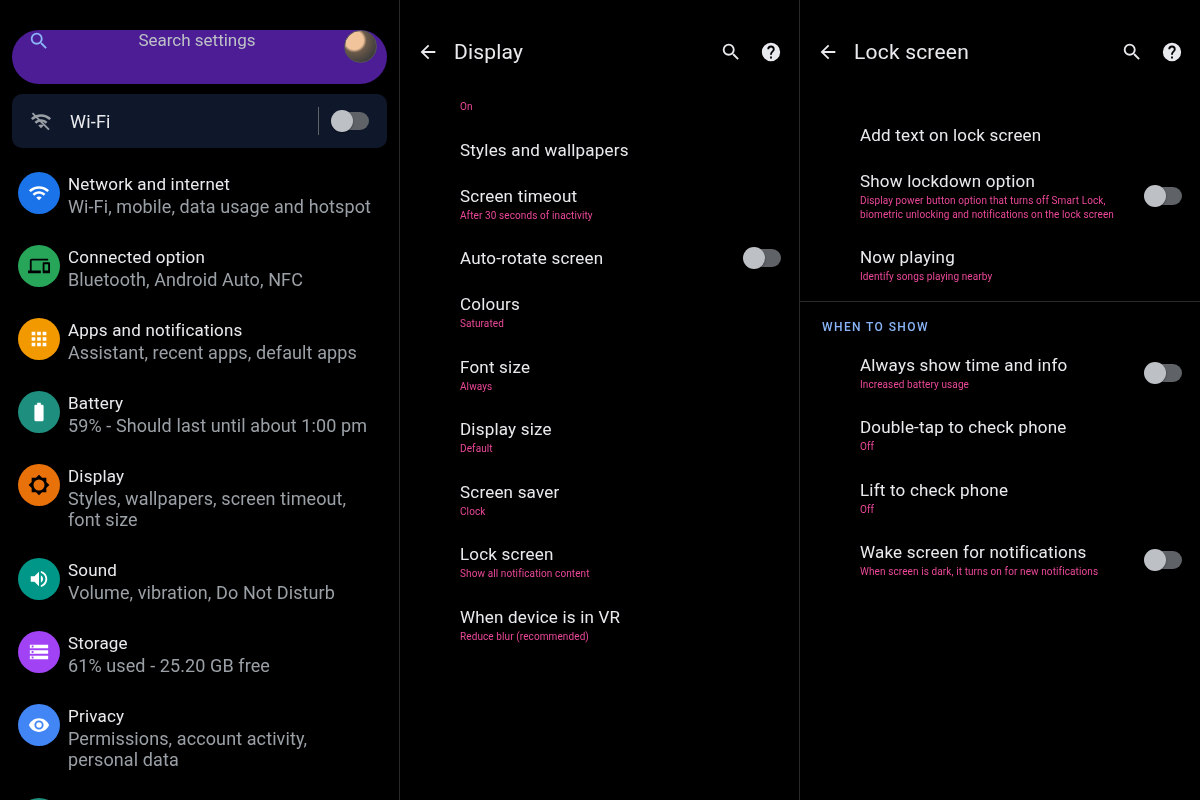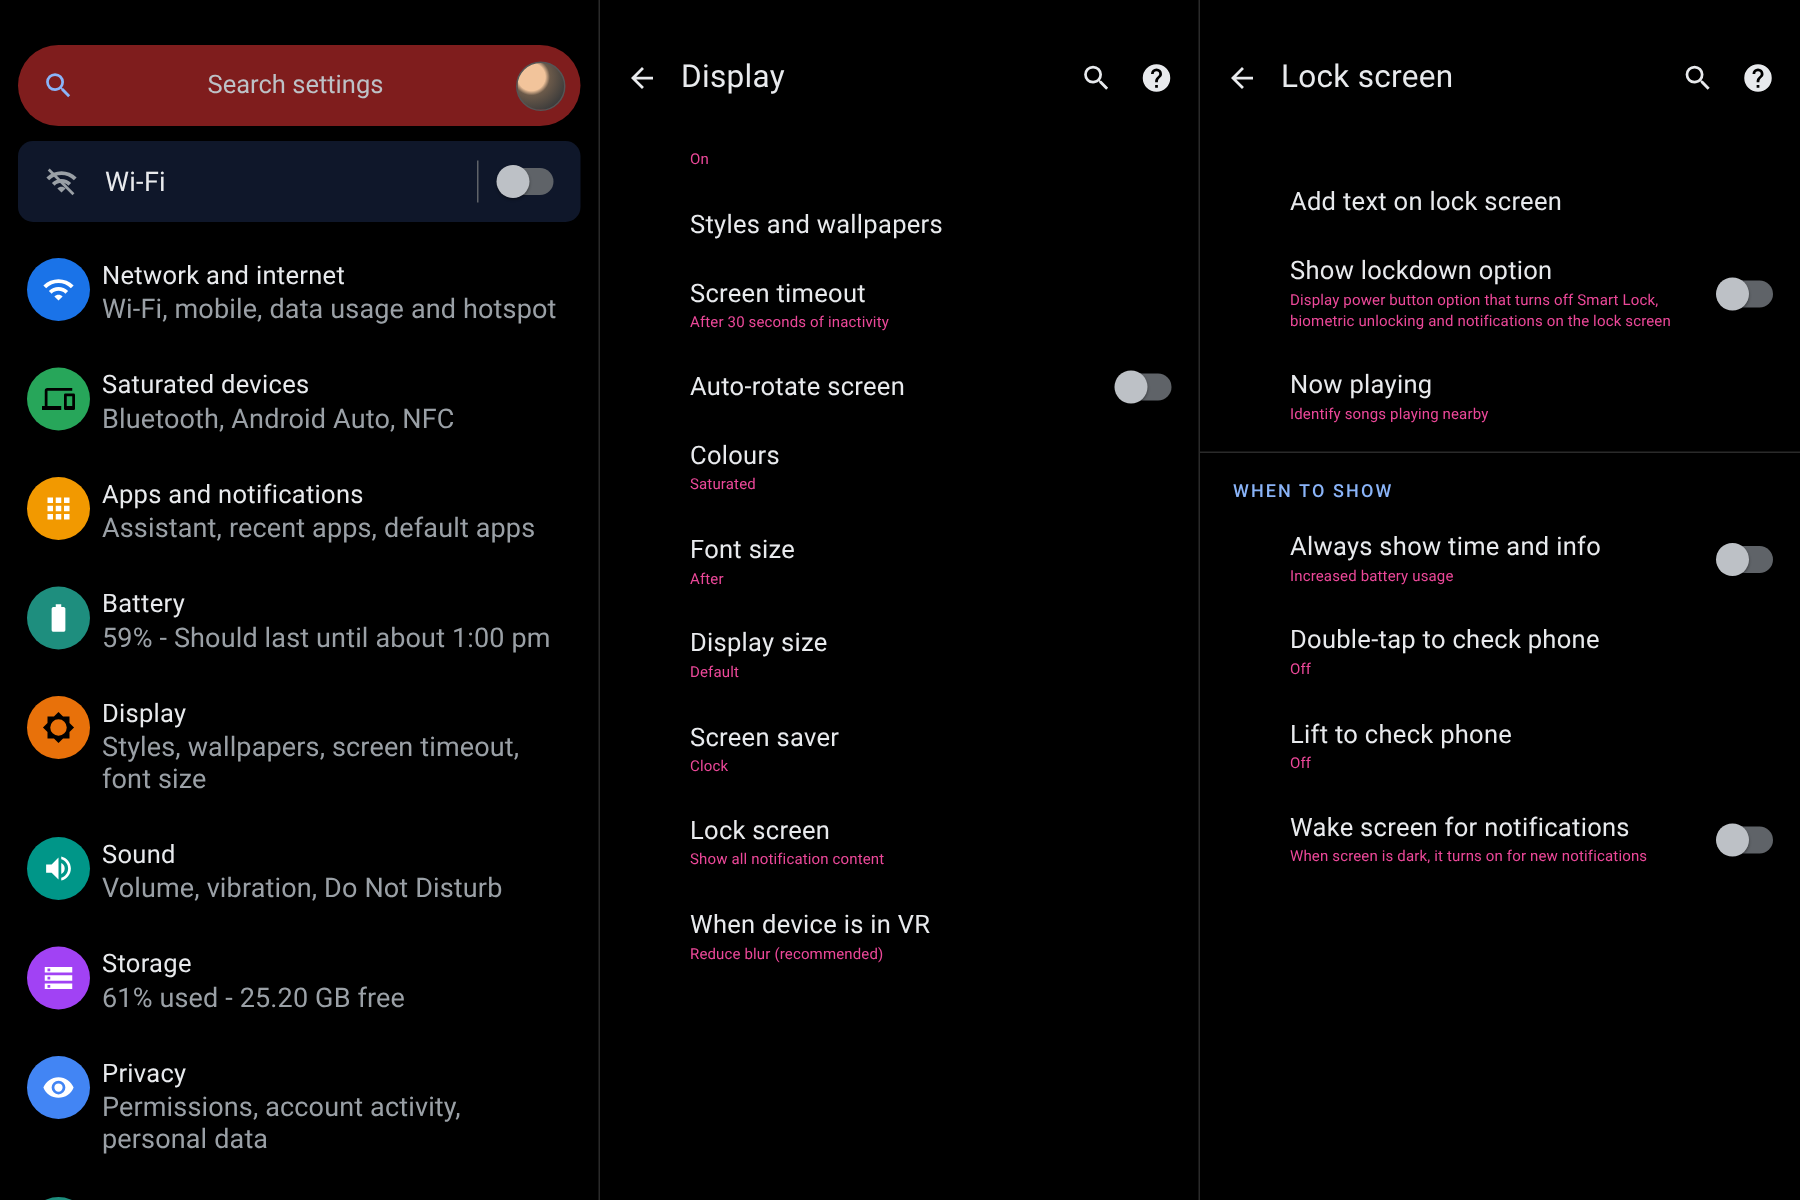--- a/index.html
+++ b/index.html
@@ -2,21 +2,21 @@
 <html><head>
 <meta charset="utf-8">
 <style>
   * { box-sizing: border-box; margin: 0; padding: 0; }
   html, body { width: 1200px; height: 800px; background: #000; font-family: Roboto, "Segoe UI", Arial, sans-serif; color: #e8eaed; overflow: hidden; }
   .stage { display: flex; width: 1200px; height: 800px; }
   .pane { position: relative; width: 400px; height: 800px; background: #000; border-right: 1px solid #2a2a2a; overflow: hidden; }
   .pane:last-child { border-right: none; }
 
   
-  .search-wrap { margin: 30px 12px 10px 12px; background: #7f1d1d; border-radius: 28px; height: 54px; display: flex; align-items: center; padding: 0 10px 0 16px; }
+  .search-wrap { margin: 30px 12px 10px 12px; background: #4c1d95; border-radius: 28px; height: 54px; display: flex; align-items: flex-start; padding: 0 10px 0 16px; }
   .search-wrap .sicon { color: #8ab4f8; width: 22px; }
   .search-wrap .stext { flex: 1; text-align: center; color: #bdc1c6; font-size: 17px; }
   .avatar { width: 33px; height: 33px; border-radius: 50%; background: radial-gradient(circle at 30% 30%, #f2c49b 0%, #f2c49b 30%, #6b5a4a 40%, #3a3a3a 80%); border: 1px solid #555; }
 
   
   .wifi-tile { margin: 8px 12px; background: #0f172a; border-radius: 10px; height: 54px; display: flex; align-items: center; padding: 0 18px; }
   .wifi-tile .wicon { width: 30px; color: #9aa0a6; }
   .wifi-tile .wlabel { color: #e8eaed; font-size: 18px; flex: 1; margin-left: 10px; letter-spacing: .2px; }
   .wifi-tile .divider { width: 1px; height: 28px; background: #5f6368; margin: 0 14px; }
 
@@ -106,21 +106,21 @@
             <div class="sub">Wi-Fi, mobile, data usage and hotspot</div>
           </div>
         </div>
         <div class="row">
           <div class="iconc c-green">
             <svg viewBox="0 0 24 24">
               <path d="M4 6h18V4H4a2 2 0 00-2 2v11H0v3h14v-3H4V6zm19 2h-6a1 1 0 00-1 1v10a1 1 0 001 1h6a1 1 0 001-1V9a1 1 0 00-1-1zm-1 9h-4v-7h4v7z"></path>
             </svg>
           </div>
           <div class="textcol">
-            <div class="title">Saturated devices</div>
+            <div class="title">Connected option</div>
             <div class="sub">Bluetooth, Android Auto, NFC</div>
           </div>
         </div>
         <div class="row">
           <div class="iconc c-orange">
             <svg viewBox="0 0 24 24">
               <path d="M4 4h4v4H4V4zm6 0h4v4h-4V4zm6 0h4v4h-4V4zM4 10h4v4H4v-4zm6 0h4v4h-4v-4zm6 0h4v4h-4v-4zM4 16h4v4H4v-4zm6 0h4v4h-4v-4zm6 0h4v4h-4v-4z"></path>
             </svg>
           </div>
           <div class="textcol">
@@ -231,21 +231,21 @@
           <div class="toggle">
             <div class="knob"></div>
           </div>
         </div>
         <div class="srow">
           <div class="st">Colours</div>
           <div class="ss">Saturated</div>
         </div>
         <div class="srow">
           <div class="st">Font size</div>
-          <div class="ss">After</div>
+          <div class="ss">Always</div>
         </div>
         <div class="srow">
           <div class="st">Display size</div>
           <div class="ss">Default</div>
         </div>
         <div class="srow">
           <div class="st">Screen saver</div>
           <div class="ss">Clock</div>
         </div>
         <div class="srow">

